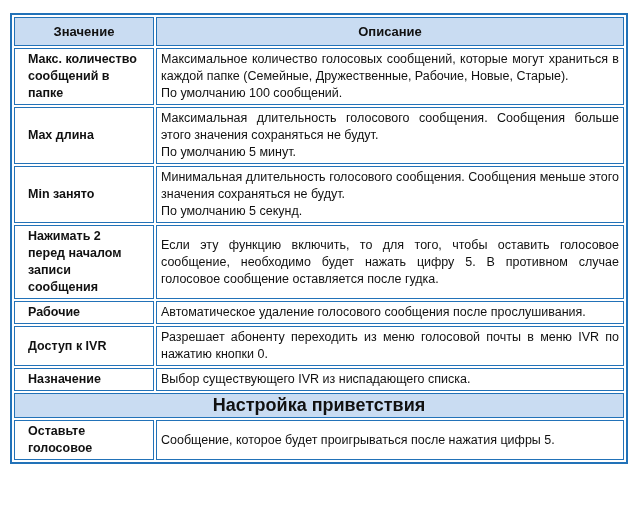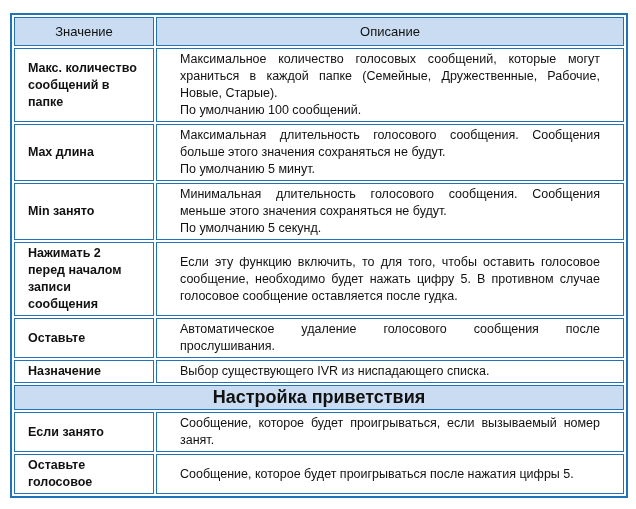--- a/index.html
+++ b/index.html
@@ -32,41 +32,41 @@
     border-collapse: separate;
     border-spacing: 2px;
     table-layout: fixed;
   }
   table.settings col.c1 { width: 140px; }
   th, td {
     border: 1px solid var(--c-border);
   }
   th.head-cell {
     background: var(--c-header-bg);
-    font-weight: normal;
+    font-weight: bold;
     font-size: 13px;
     text-align: center;
     padding: 5px 2px;
     line-height: 17px;
   }
   td.value-cell {
     background: var(--c-cell-bg);
     font-weight: bold;
     font-size: 12.5px;
     line-height: 17px;
     text-align: left;
     vertical-align: middle;
     padding: 2px 13px;
   }
   td.desc-cell {
     background: var(--c-cell-bg);
     font-size: 12.5px;
     line-height: 17px;
     vertical-align: middle;
-    padding: 2px 23px;
+    padding: 2px 4px;
   }
   td.desc-cell .para {
     text-align: justify;
   }
   td.section-cell {
     background: var(--c-header-bg);
     font-weight: bold;
     font-size: 18px;
     line-height: 17px;
     text-align: center;
@@ -110,41 +110,41 @@
             <div class="para">По умолчанию 5 секунд.</div>
           </td>
         </tr>
         <tr>
           <td class="value-cell">Нажимать 2 перед началом записи сообщения</td>
           <td class="desc-cell">
             <div class="para">Если эту функцию включить, то для того, чтобы оставить голосовое сообщение, необходимо будет нажать цифру 5. В противном случае голосовое сообщение оставляется после гудка.</div>
           </td>
         </tr>
         <tr>
-          <td class="value-cell">Оставьте</td>
+          <td class="value-cell">Рабочие</td>
           <td class="desc-cell">
             <div class="para">Автоматическое удаление голосового сообщения после прослушивания.</div>
+          </td>
+        </tr>
+        <tr>
+          <td class="value-cell">Доступ к IVR</td>
+          <td class="desc-cell">
+            <div class="para">Разрешает абоненту переходить из меню голосовой почты в меню IVR по нажатию кнопки 0.</div>
           </td>
         </tr>
         <tr>
           <td class="value-cell">Назначение</td>
           <td class="desc-cell">
             <div class="para">Выбор существующего IVR из ниспадающего списка.</div>
           </td>
         </tr>
         <tr>
           <td colspan="2" class="section-cell">Настройка приветствия</td>
         </tr>
         <tr>
-          <td class="value-cell">Если занято</td>
-          <td class="desc-cell">
-            <div class="para">Сообщение, которое будет проигрываться, если вызываемый номер занят.</div>
-          </td>
-        </tr>
-        <tr>
           <td class="value-cell">Оставьте голосовое</td>
           <td class="desc-cell">
             <div class="para">Сообщение, которое будет проигрываться после нажатия цифры 5.</div>
           </td>
         </tr>
       </tbody>
   </table>
 </div>
 
 </body></html>

